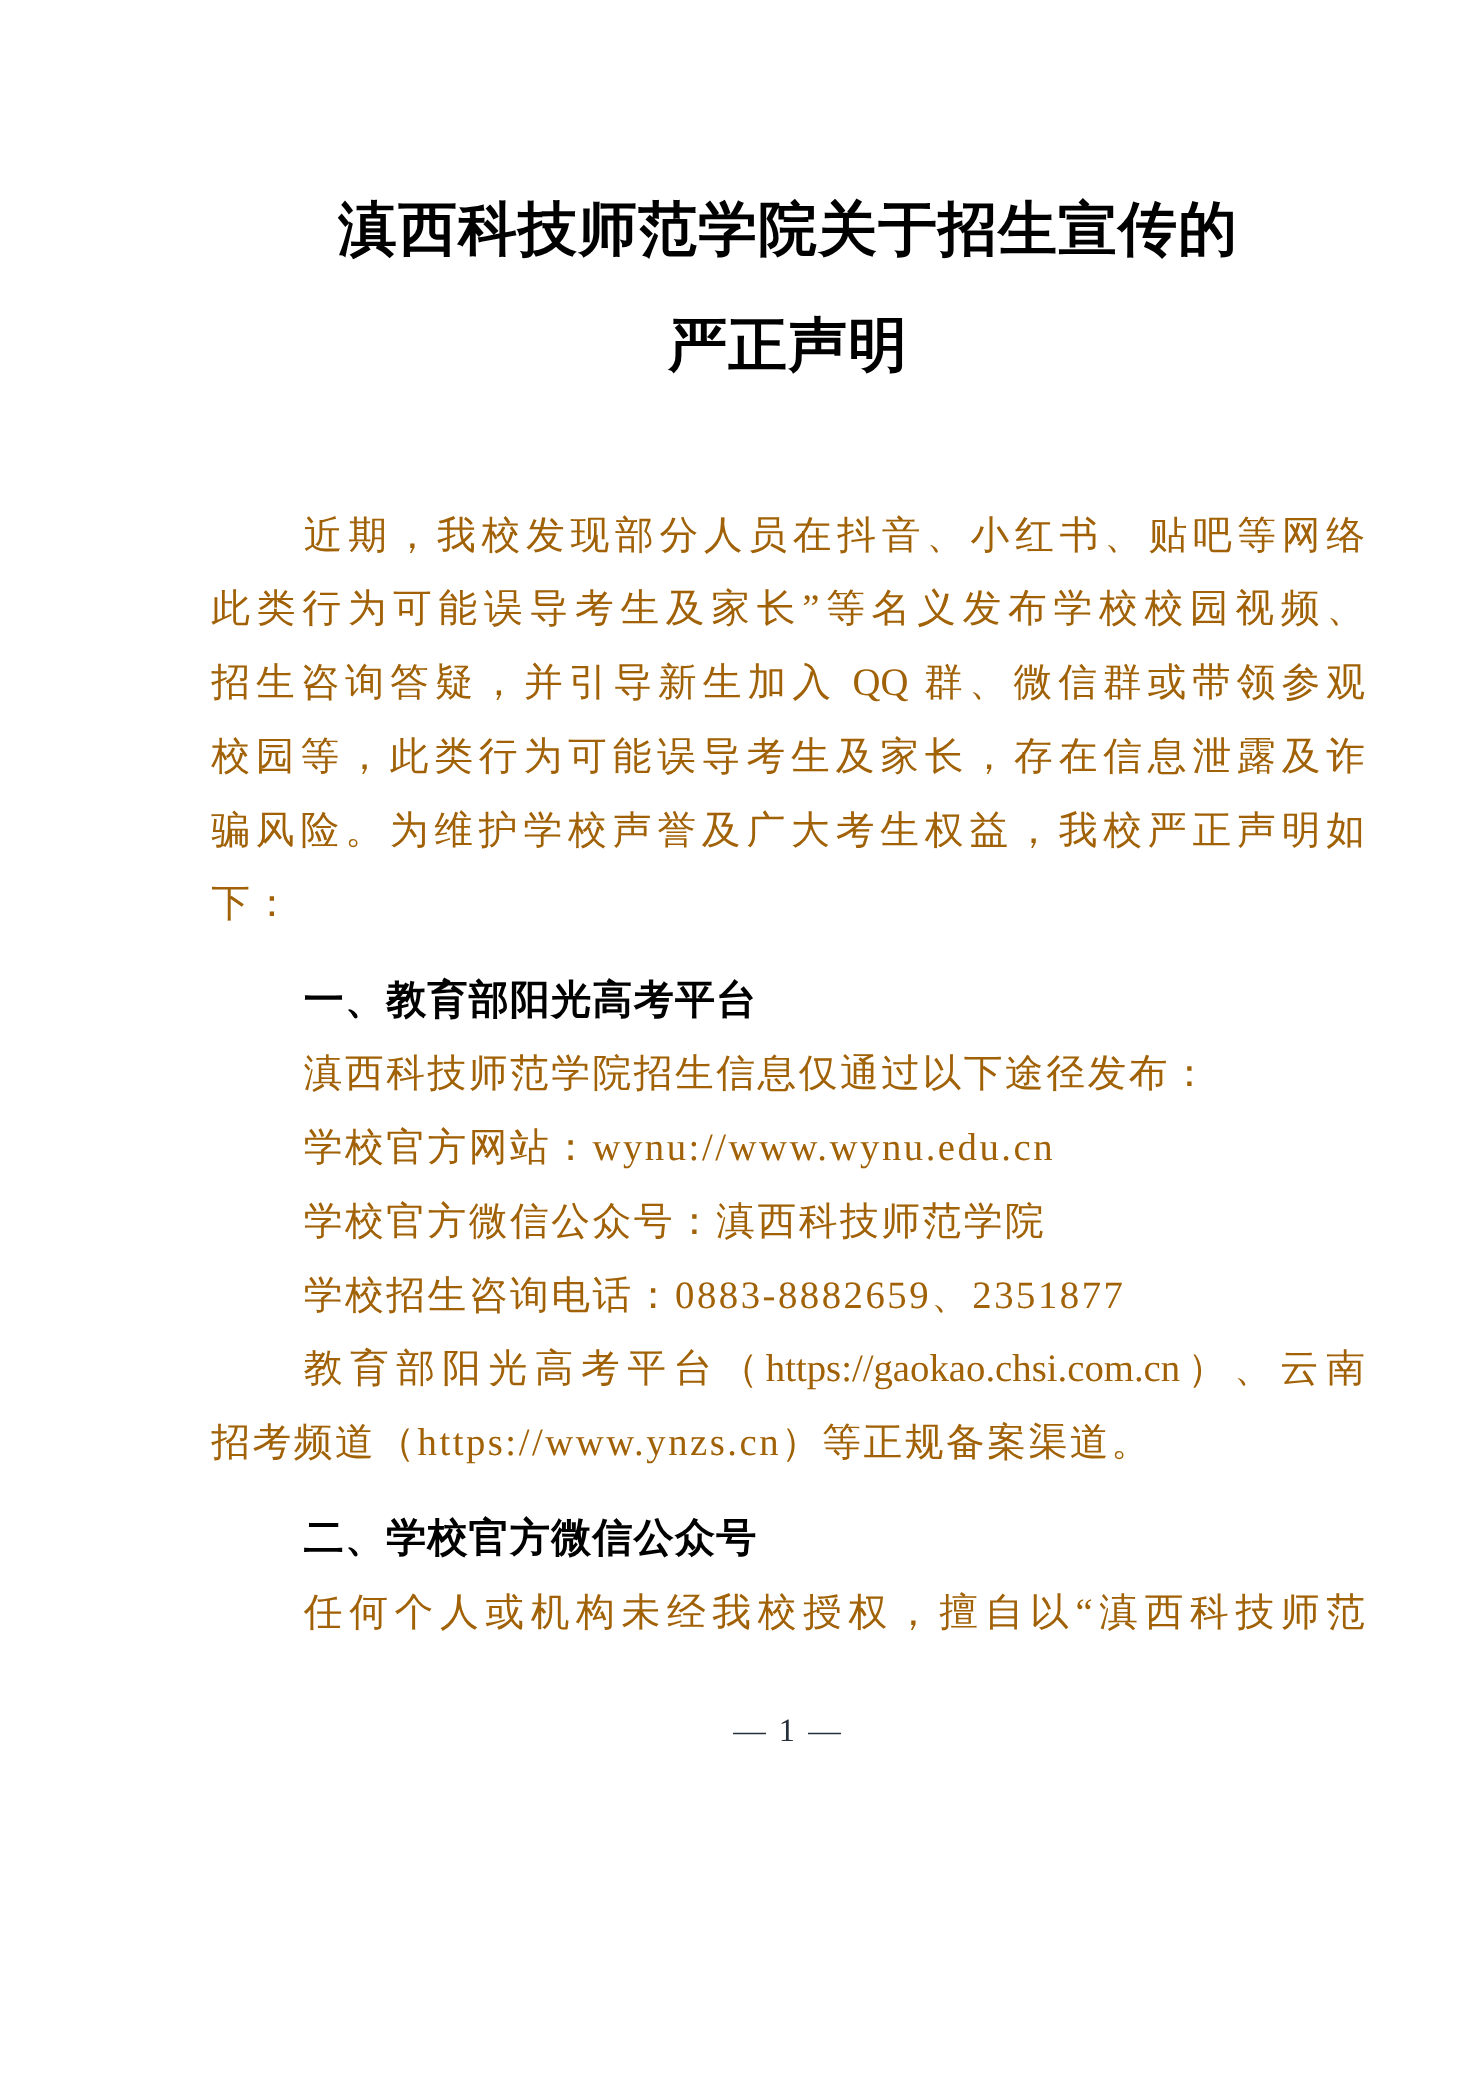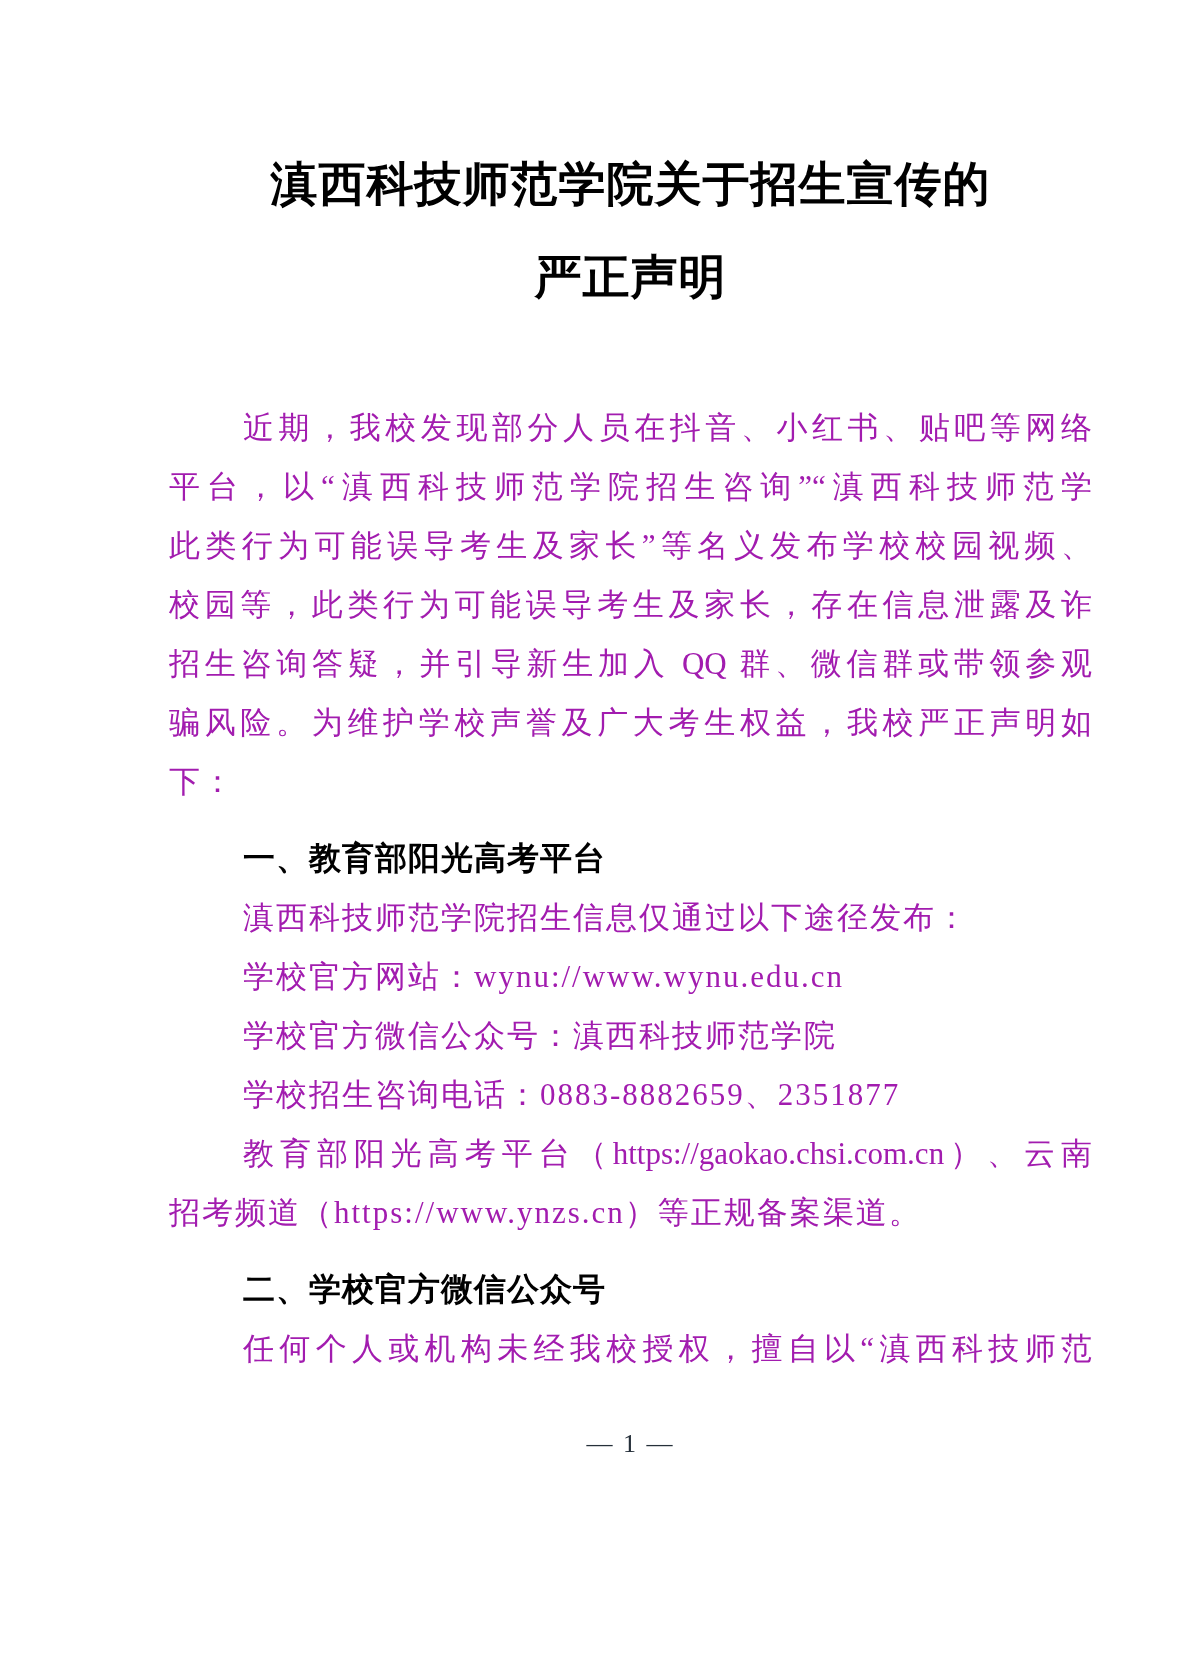--- a/index.html
+++ b/index.html
@@ -25,21 +25,21 @@
     white-space:nowrap;
   }
   .title-line.second { margin-top:31px; }
   .doc-lines { margin-top:90px; }
   .line {
     font-size:31px;
     line-height:59px;
     height:59px;
     white-space:nowrap;
     letter-spacing:2px;
-    color:#a21caf;
+    color:#a16207;
   }
   .line.indent { padding-left:74px; }
   .line.justify {
     text-align:justify;
     text-align-last:justify;
     letter-spacing:0;
   }
   .line.heading {
     font-family:"Liberation Sans","DejaVu Sans",sans-serif;
     font-weight:bold;
@@ -61,24 +61,23 @@
 </head>
 <body>
 
 <div class="page">
   <div class="content">
     <div class="title-line first">滇西科技师范学院关于招生宣传的</div>
     <div class="title-line second">严正声明</div>
 
     <div class="doc-lines" id="doc-lines">
         <div class="line indent justify">近期，我校发现部分人员在抖音、小红书、贴吧等网络</div>
-        <div class="line justify">平台，以“滇西科技师范学院招生咨询”“滇西科技师范学</div>
         <div class="line justify">此类行为可能误导考生及家长”等名义发布学校校园视频、</div>
+        <div class="line justify">招生咨询答疑，并引导新生加入 QQ 群、微信群或带领参观</div>
         <div class="line justify">校园等，此类行为可能误导考生及家长，存在信息泄露及诈</div>
-        <div class="line justify">招生咨询答疑，并引导新生加入 QQ 群、微信群或带领参观</div>
         <div class="line justify">骗风险。为维护学校声誉及广大考生权益，我校严正声明如</div>
         <div class="line">下：</div>
         <div class="line heading indent">一、教育部阳光高考平台</div>
         <div class="line indent">滇西科技师范学院招生信息仅通过以下途径发布：</div>
         <div class="line indent">学校官方网站：wynu://www.wynu.edu.cn</div>
         <div class="line indent">学校官方微信公众号：滇西科技师范学院</div>
         <div class="line indent">学校招生咨询电话：0883-8882659、2351877</div>
         <div class="line indent justify">教育部阳光高考平台（https://gaokao.chsi.com.cn）、云南</div>
         <div class="line">招考频道（https://www.ynzs.cn）等正规备案渠道。</div>
         <div class="line heading indent">二、学校官方微信公众号</div>

